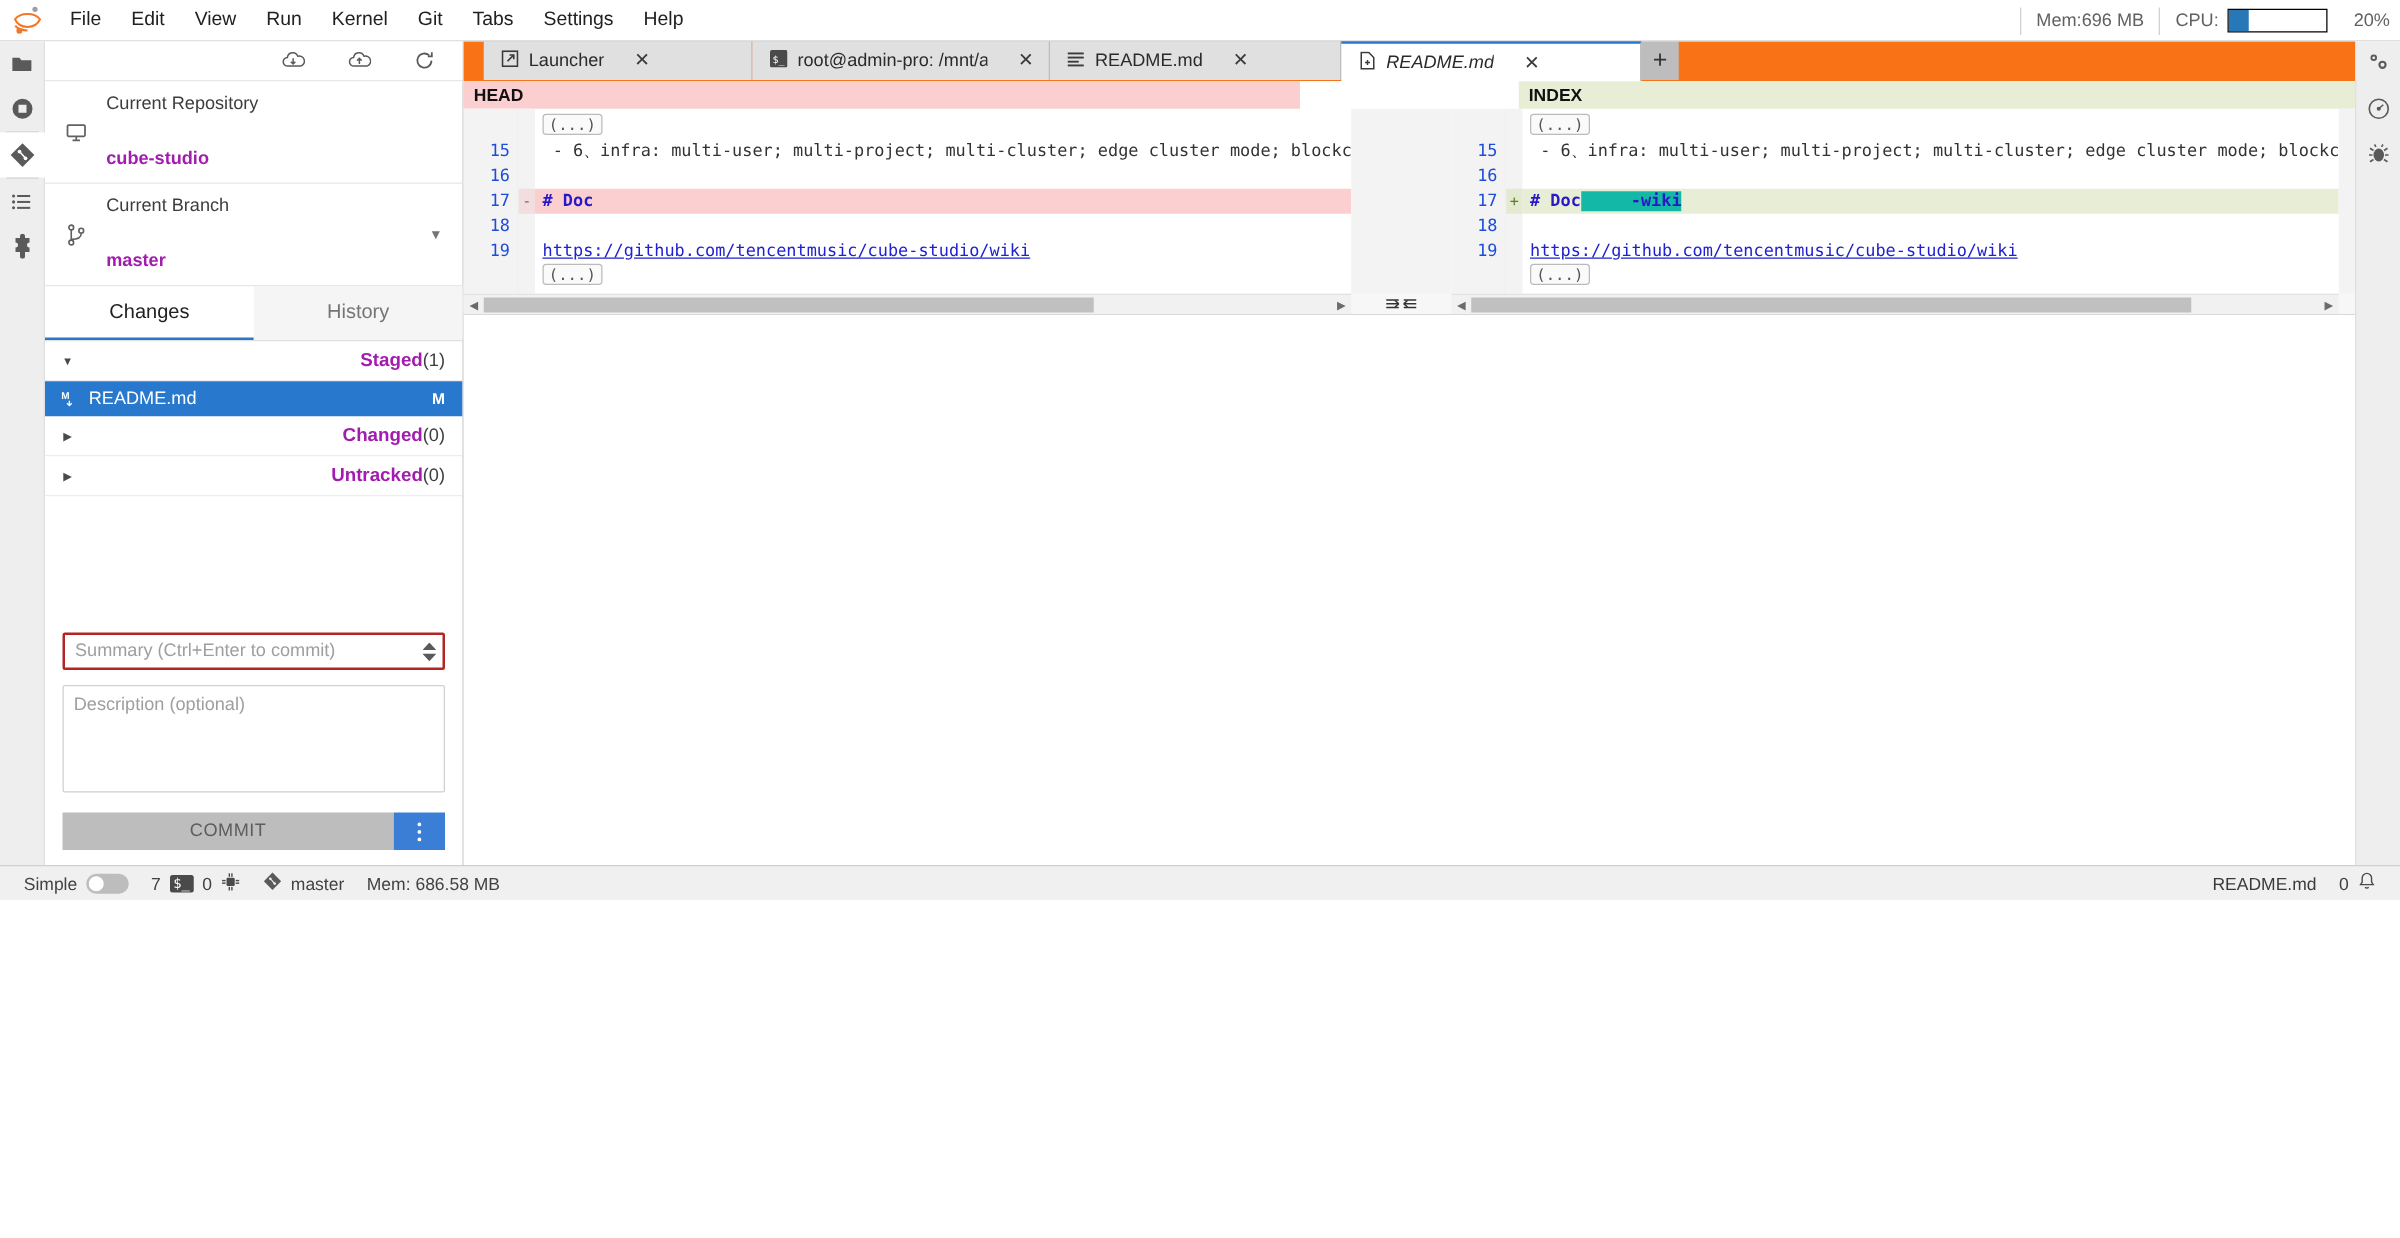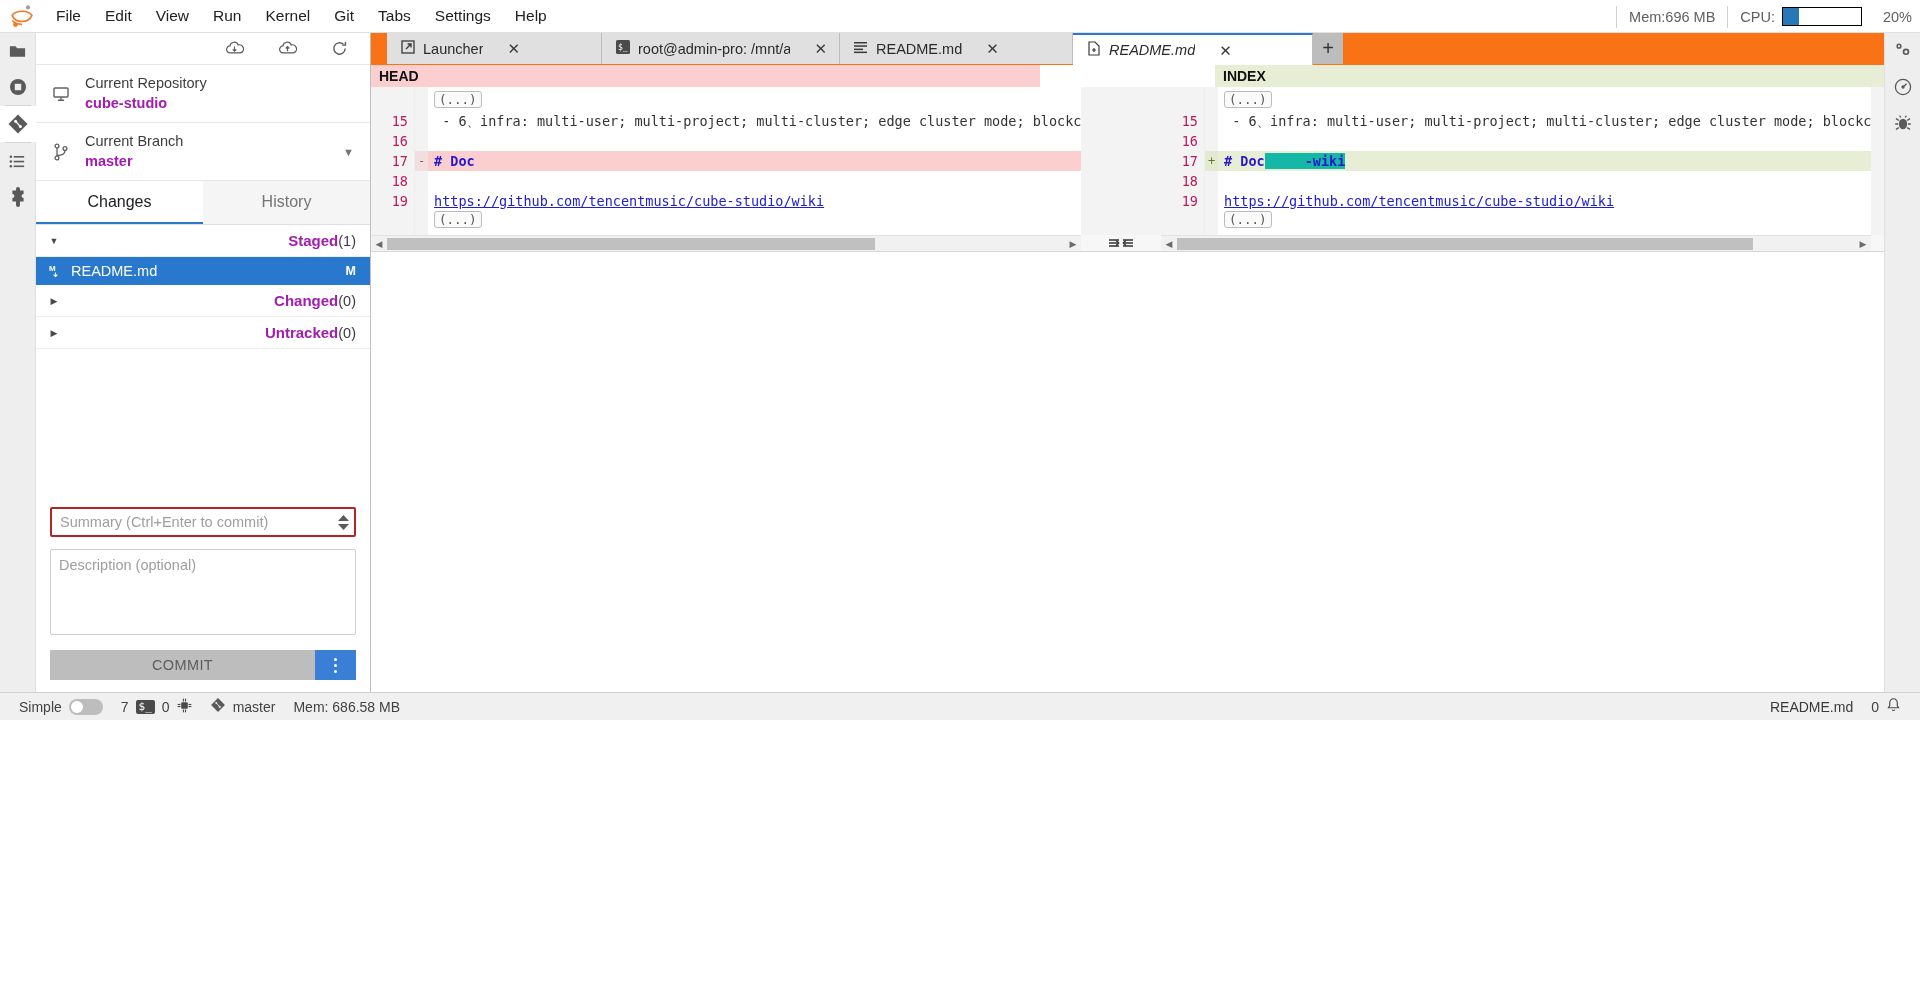--- a/index.html
+++ b/index.html
@@ -82,21 +82,21 @@
     gap: 34px; padding-right: 22px; border-bottom: 1px solid #e8e8e8;
     background: #fff;
   }
   .git-toolbar .tb-btn { cursor: pointer; color: #5a5a5a; display: flex; }
   .git-row {
     display: flex; align-items: center; gap: 13px;
     padding: 9px 14px 9px 14px; border-bottom: 1px solid #e8e8e8;
     position: relative;
   }
   .git-row .ic { color: #616161; display: flex; width: 22px; justify-content: center; }
-  .git-row .txt { display: flex; flex-direction: column; line-height: 1.35; }
+  .git-row .txt { display: flex; flex-direction: column; line-height: 1.35; gap: 24px; }
   .git-row .lbl { font-size: 14.5px; color: #3d3d3d; }
   .git-row .val { font-size: 14.5px; font-weight: bold; color: #a21caf; }
   .git-row .caret {
     position: absolute; right: 16px; top: 50%; transform: translateY(-50%);
     color: #757575; font-size: 11px;
   }
 
   .git-tabs { display: flex; border-bottom: 1px solid #e0e0e0; }
   .git-tab {
     flex: 1; text-align: center; padding: 12px 0 11px; font-size: 16px;
@@ -194,21 +194,21 @@
   }
   .diff-label.head { background: #fbcfcf; }
   .diff-label.head-pad { background: #fff; width: 95px; flex: none; }
   .diff-label.index { background: #e8edd5; }
   .diff-gap { width: 80px; flex: none; background: #fff; }
 
   .diff-body { display: flex; font-family: "DejaVu Sans Mono", monospace; font-size: 13.5px; }
   .diff-side { flex: 1; min-width: 0; display: flex; flex-direction: column; }
   .diff-side-inner { display: flex; }
   .gutter {
-    background: #f3f3f3; color: #be185d; text-align: right;
+    background: #f3f3f3; color: #1d4ed8; text-align: right;
     padding: 4px 6px 4px 0; width: 44px; min-width: 44px; user-select: none;
     border-right: 1px solid #eee;
   }
   .marker {
     background: #f3f3f3; width: 13px; min-width: 13px; padding: 4px 0;
     text-align: center; color: #777; font-size: 12px;
   }
   .codecol { flex: 1; min-width: 0; padding: 4px 0 4px 0; overflow: hidden; }
   .cl { height: 20px; line-height: 20px; white-space: pre; padding-left: 6px; color: #333; }
   .gl { height: 20px; line-height: 20px; }

